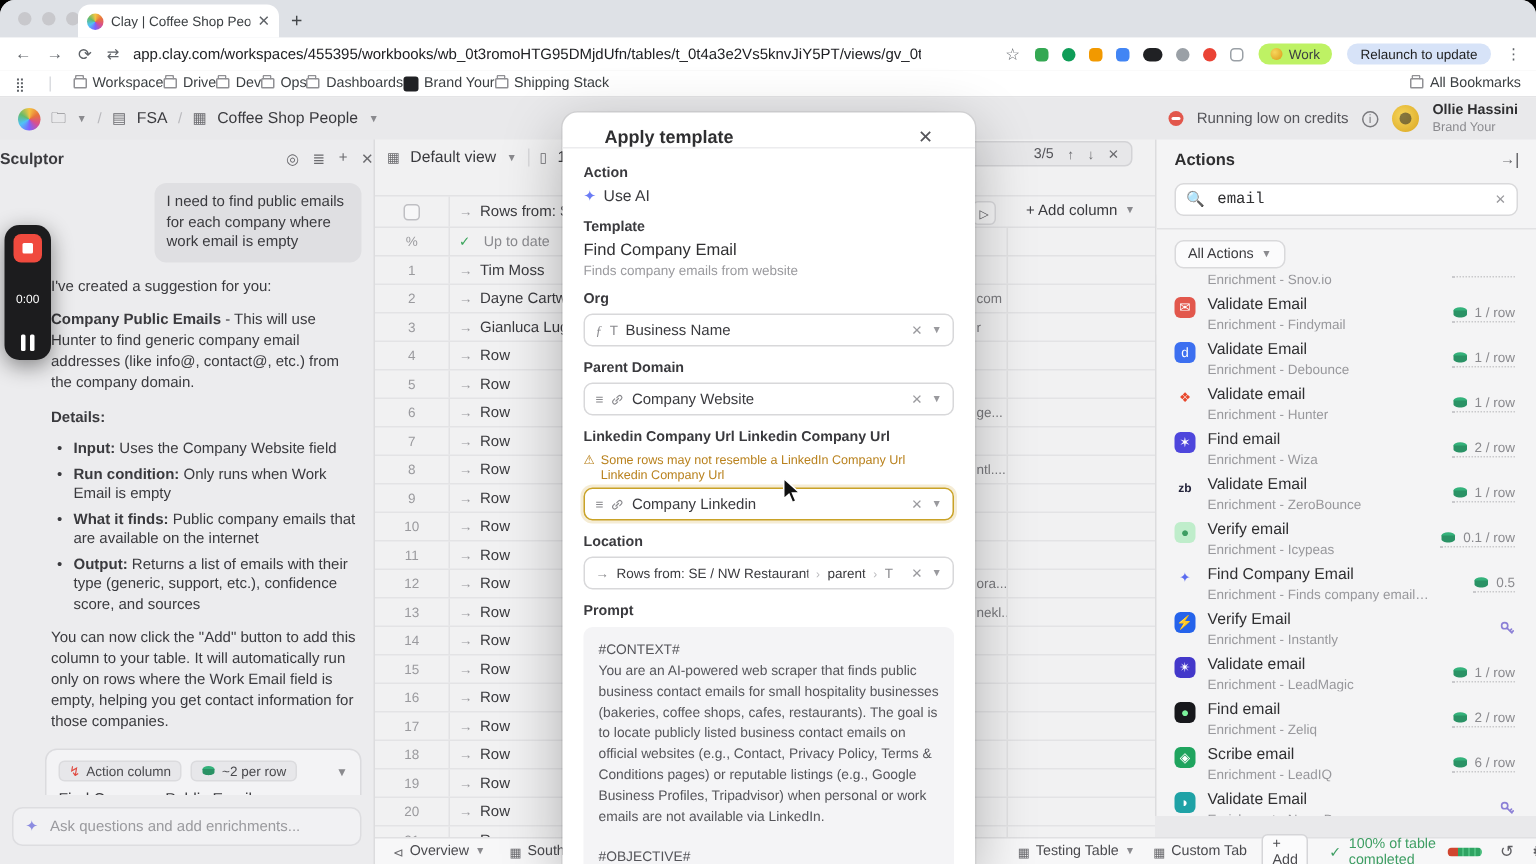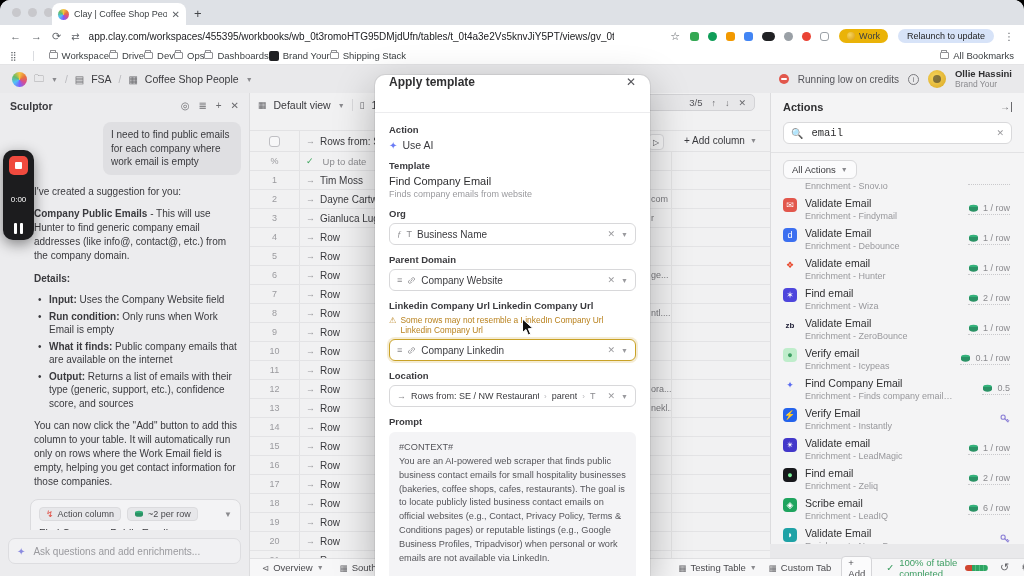--- a/index.html
+++ b/index.html
@@ -15,21 +15,21 @@
   .tab-title{font-size:9px;color:#3C4043;white-space:nowrap;overflow:hidden;flex:1;}
   .tab-close{font-size:10px;color:#5F6368;flex:none;}
   .newtab{margin-left:8px;margin-bottom:4px;font-size:13px;color:#44474A;}
   .urlbar{position:absolute;top:25px;left:0;right:0;height:22px;background:#fff;display:flex;align-items:center;padding:0 10px;gap:10px;}
   .nav-ic{font-size:11px;color:#5F6368;}
   .site-chip{font-size:10px;color:#5F6368;letter-spacing:-1px;}
   .url-text{font-size:10px;color:#202124;white-space:nowrap;overflow:hidden;width:525px;}
   .star{font-size:11px;color:#5F6368;margin-left:auto;}
   .exts{display:flex;gap:9px;align-items:center;}
   .exts span{width:9px;height:9px;border-radius:3px;display:block;}
-  .chip{display:flex;align-items:center;gap:4px;background:#eab308;border-radius:9px;padding:2px 8px;font-size:9px;color:#3C4043;}
+  .chip{display:flex;align-items:center;gap:4px;background:#bef264;border-radius:9px;padding:2px 8px;font-size:9px;color:#3C4043;}
   .chip .dot{width:8px;height:8px;border-radius:50%;background:radial-gradient(circle at 35% 35%,#F7D65C,#D99A16);}
   .relaunch{background:#D7E3F8;border-radius:9px;padding:2px 9px;font-size:9px;color:#1F1F1F;white-space:nowrap;}
   .kebab{font-size:10px;color:#5F6368;}
   .bookmarks{position:absolute;top:47px;left:0;right:0;height:18px;background:#fff;border-bottom:1px solid #E4E4E6;display:flex;align-items:center;padding:0 10px;gap:15px;}
   .bm-grid{color:#5F6368;font-size:9px;letter-spacing:1px;}
   .bm-sep{width:1px;height:10px;background:#DADCE0;}
   .bm-item{display:flex;align-items:center;gap:4px;}
   .bm-folder{width:9px;height:7px;border:1px solid #909094;border-radius:1px;position:relative;display:block;}
   .bm-folder::before{content:"";position:absolute;top:-3px;left:0;width:4px;height:2px;border:1px solid #909094;border-bottom:none;border-radius:1px 1px 0 0;}
   .bm-ico.dark{width:10px;height:10px;background:#202124;border-radius:2px;display:block;}
@@ -49,21 +49,21 @@
   .credits-txt{font-size:10px;color:#55555A;white-space:nowrap;}
   .info-ic{width:11px;height:11px;border:1px solid #7A7A7E;border-radius:50%;color:#7A7A7E;font-size:8px;text-align:center;line-height:10px;}
   .avatar{width:18px;height:18px;border-radius:50%;background:radial-gradient(circle at 40% 40%,#F7D65C,#D9A520);position:relative;}
   .avatar::after{content:"";position:absolute;inset:5px;border-radius:50%;background:rgba(40,40,40,.55);}
   .user-block{line-height:1.1;}
   .user-name{font-size:9.5px;font-weight:700;color:#2F2F31;}
   .user-org{font-size:8.5px;color:#8A8A8E;}
 
   
   .sidebar{position:absolute;top:93px;left:0;width:250px;bottom:0;background:#ECECEE;border-right:1px solid #DCDCDE;}
-  .s-head{height:25px;display:flex;align-items:center;padding:0 10px;gap:9px;}
+  .s-head{height:25px;display:flex;align-items:center;padding:0 0;gap:9px;}
   .s-title{font-size:10.5px;font-weight:700;color:#3A3A3E;flex:1;}
   .s-hic{font-size:10px;color:#6A6A6E;}
   .s-chat{position:absolute;top:25px;left:0;right:0;bottom:46px;overflow:hidden;padding:4px 8px 0 8px;}
   .s-user{margin-left:95px;background:#DFDFE2;border-radius:8px;padding:6px 8px;font-size:10px;color:#3A3A3E;line-height:1.35;}
   .s-ai{margin:10px 0 0 26px;font-size:10px;color:#3A3A3E;line-height:1.35;}
   .s-para{margin:9px 0 0 26px;font-size:10px;color:#3A3A3E;line-height:1.4;}
   .s-bullets{margin-top:7px;}
   .s-bullet{display:flex;margin:3px 0 0 30px;font-size:10px;color:#3A3A3E;line-height:1.35;}
   .s-dot{width:11px;flex:none;}
   .s-card{margin:10px 0 0 22px;background:#F3F3F5;border:1px solid #DBDBDE;border-radius:8px;padding:7px 8px;}
@@ -133,21 +133,21 @@
   .bb-ic{font-size:8.5px;color:#6A6A6E;}
   .bb-add{border:1px solid #D5D5D8;border-radius:4px;background:#FBFBFC;padding:0px 6px;margin-left:10px;font-size:9.5px;}
   .bb-complete{display:flex;align-items:center;gap:5px;margin-left:14px;color:#3E9E63;}
   .bb-bar{width:40px;height:6px;border-radius:3px;overflow:hidden;display:flex;}
   .bb-bar .red{width:7px;background:#D0452F;}
   .bb-bar .green{flex:1;background:repeating-linear-gradient(90deg,#2FA463 0 3px,#4CBE7E 3px 4px);}
   .bb-tools{display:flex;gap:12px;margin-left:12px;color:#5F5F63;font-size:11px;}
 
   
   .modal{position:absolute;left:375px;top:75px;width:275px;height:501px;background:#fff;border-radius:10px 10px 0 0;box-shadow:0 12px 40px rgba(0,0,0,.28),0 0 0 1px rgba(0,0,0,.06);z-index:50;overflow:hidden;}
-  .m-head{height:38px;border-bottom:1px solid #ECECEE;display:flex;align-items:flex-start;padding:0 14px;}
+  .m-head{height:24px;border-bottom:1px solid #ECECEE;display:flex;align-items:flex-end;padding:0 28px;}
   .m-title{font-size:12px;font-weight:700;color:#2F2F31;flex:1;}
   .m-close{font-size:12px;color:#55555A;}
   .m-body{padding:8px 14px 0;}
   .m-lab{font-size:9.5px;font-weight:700;color:#3A3A3E;margin:9px 0 4px;}
   .m-lab.first{margin-top:3px;}
   .m-userow{display:flex;align-items:center;gap:5px;font-size:10.5px;color:#3A3A3E;}
   .m-spark{color:#6B7CF5;font-size:10px;}
   .m-tname{font-size:11px;color:#2F2F31;margin-top:1px;}
   .m-tdesc{font-size:9px;color:#9A9A9E;margin-top:2px;}
   .fld{height:22px;border:1px solid #D8D8DA;border-radius:6px;background:#fff;display:flex;align-items:center;gap:5px;padding:0 7px;}

